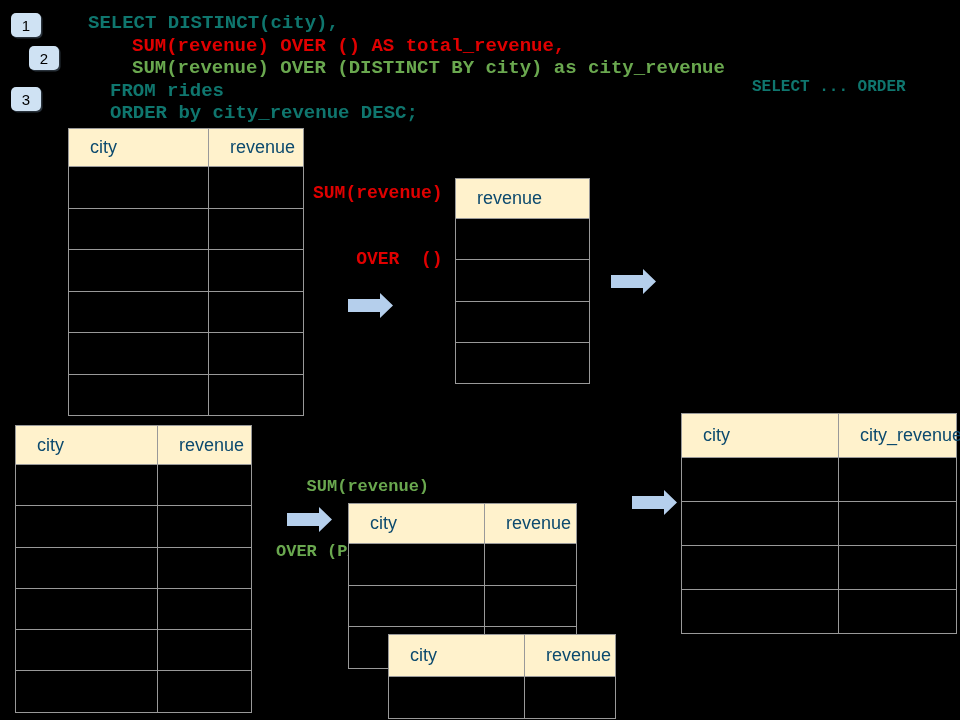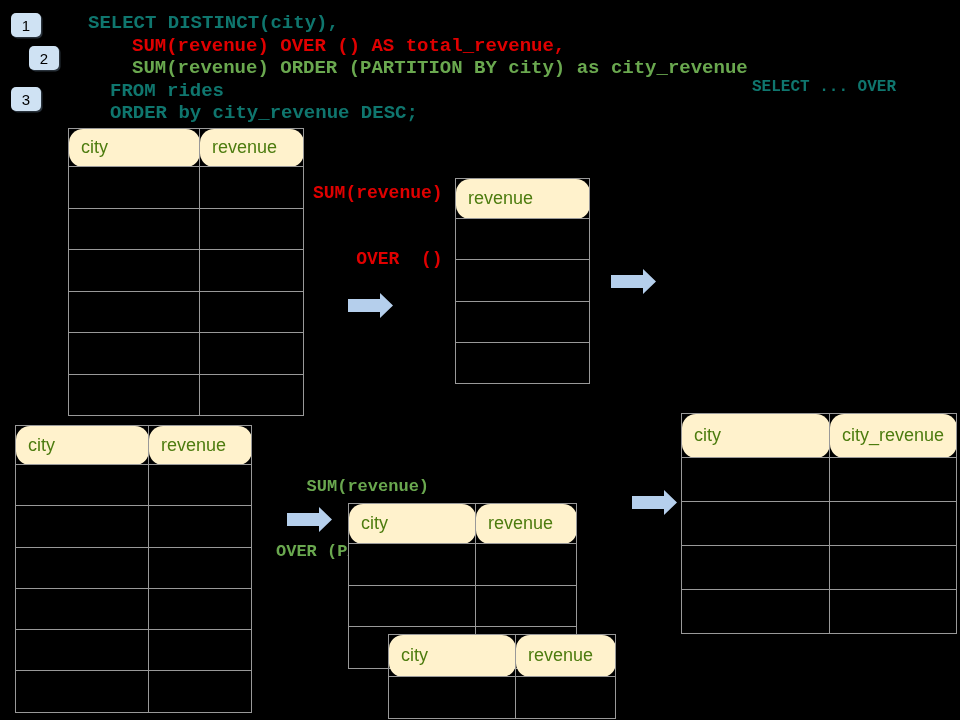--- a/index.html
+++ b/index.html
@@ -33,22 +33,22 @@
 
   
   .annotation{position:absolute;font-family:"Liberation Mono",monospace;font-weight:bold;
               white-space:pre;text-align:right;}
   .ann-total{left:313px;top:138px;font-size:18px;line-height:22px;}
   .ann-partition{left:276px;top:433px;font-size:17px;line-height:21.5px;}
 
   
   .dtable{position:absolute;border-collapse:collapse;table-layout:fixed;}
   .dtable th,.dtable td{border:1px solid #999;padding:0;}
-  .dtable th{background:#fff2cc;color:#4d7c0f;font-family:"Liberation Sans",sans-serif;
-             font-size:18px;font-weight:400;text-align:left;padding-left:12px;border-radius:14px;}
+  .dtable th{background:#fff2cc;color:#0c4a6e;font-family:"Liberation Sans",sans-serif;
+             font-size:18px;font-weight:400;text-align:left;padding-left:21px;}
   .dtable td{background:#000;}
 
   .t-a{left:68px;top:128px;width:236px;}
   .t-a thead tr{height:38px;} .t-a tbody tr{height:41.5px;}
   .t-a th:nth-child(1){width:118px;}
 
   .t-b{left:455px;top:178px;width:135px;}
   .t-b thead tr{height:40px;} .t-b tbody tr{height:41.3px;}
 
   .t-c{left:15px;top:425px;width:237px;}
@@ -79,27 +79,27 @@
 
 <div class="stage">
 
   <div class="badge badge-1">1</div>
   <div class="badge badge-2">2</div>
   <div class="badge badge-3">3</div>
 
   <div>
     <div class="code-line c-purple cl-1">SELECT DISTINCT(city),</div>
     <div class="code-line c-red cl-2">SUM(revenue) OVER () AS total_revenue,</div>
-    <div class="code-line c-green cl-3">SUM(revenue) ORDER (PARTITION BY city) as city_revenue</div>
+    <div class="code-line c-green cl-3">SUM(revenue) OVER (DISTINCT BY city) as city_revenue</div>
     <div class="code-line c-purple cl-4">FROM rides</div>
     <div class="code-line c-purple cl-5">ORDER by city_revenue DESC;</div>
   </div>
 
   <div class="side-note c-purple">
-    <div>SELECT ... OVER</div>
+    <div>SELECT ... ORDER</div>
   </div>
 
   <div class="annotation ann-total c-red">
     <div>SUM(revenue)</div>
     <div>OVER  ()</div>
   </div>
 
   <div class="annotation ann-partition c-green">
     <div>SUM(revenue)</div>
     <div>OVER (PARTITION</div>

